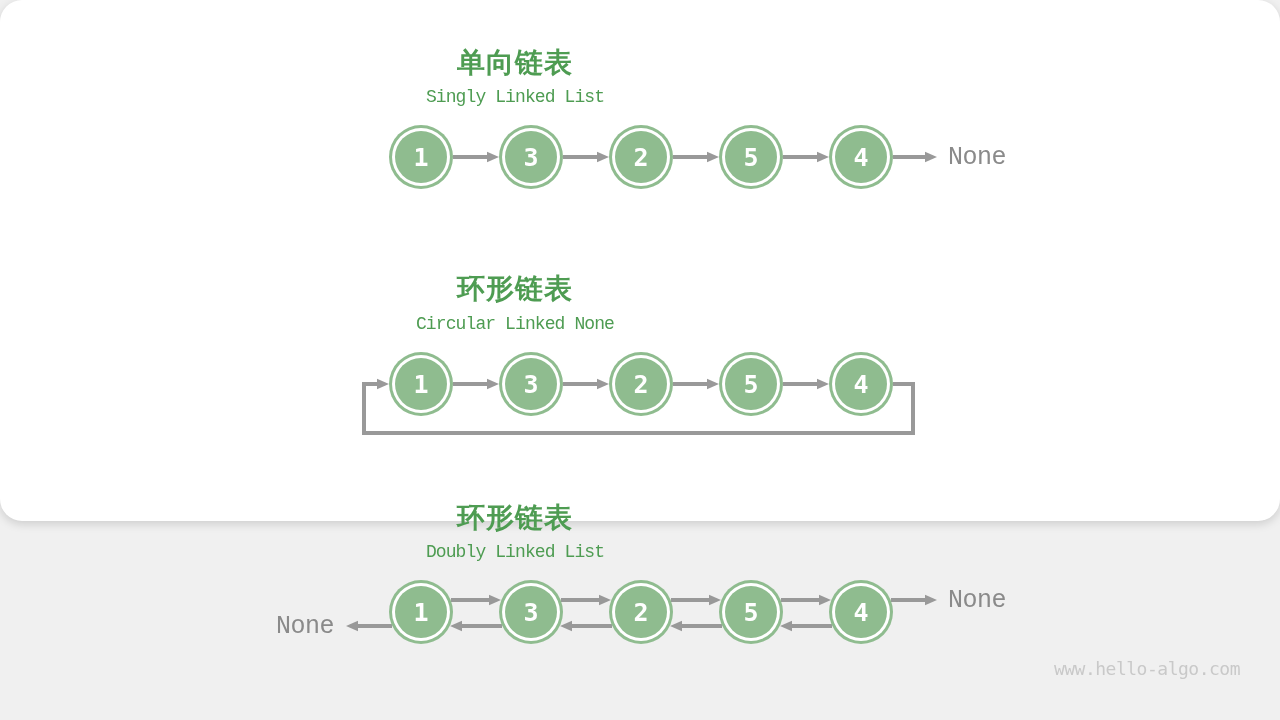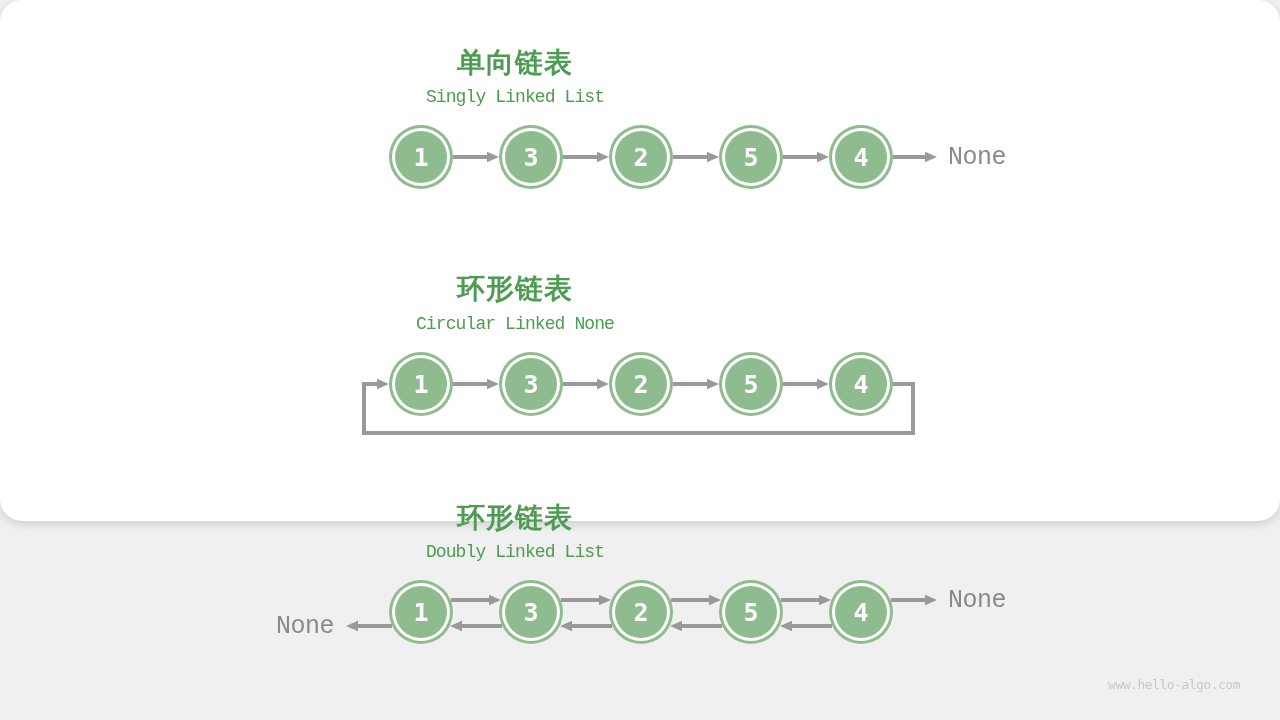--- a/index.html
+++ b/index.html
@@ -52,23 +52,23 @@
     position:absolute;
     font-family:Liberation Mono, monospace;
     font-size:25px;line-height:25px;letter-spacing:-0.5px;
     color:var(--none-gray,#8a8a8a);
   }
   .none-s1{left:948px;top:145px;}
   .none-s3-right{left:948px;top:588px;}
   .none-s3-left{left:276px;top:614px;}
 
   .watermark{
-    position:absolute;right:40px;top:677px;
+    position:absolute;right:40px;top:658px;
     font-family:"DejaVu Sans Mono","Liberation Mono",monospace;
-    font-size:13px;letter-spacing:-0.5px;
+    font-size:18px;letter-spacing:-0.5px;
     color:var(--watermark-gray,#c9c9c9);
   }
 </style>
 </head>
 <body>
 
 <div class="stage">
   <div class="card"></div>
 
   <svg class="overlay" viewBox="0 0 1280 720" xmlns="http://www.w3.org/2000/svg">

